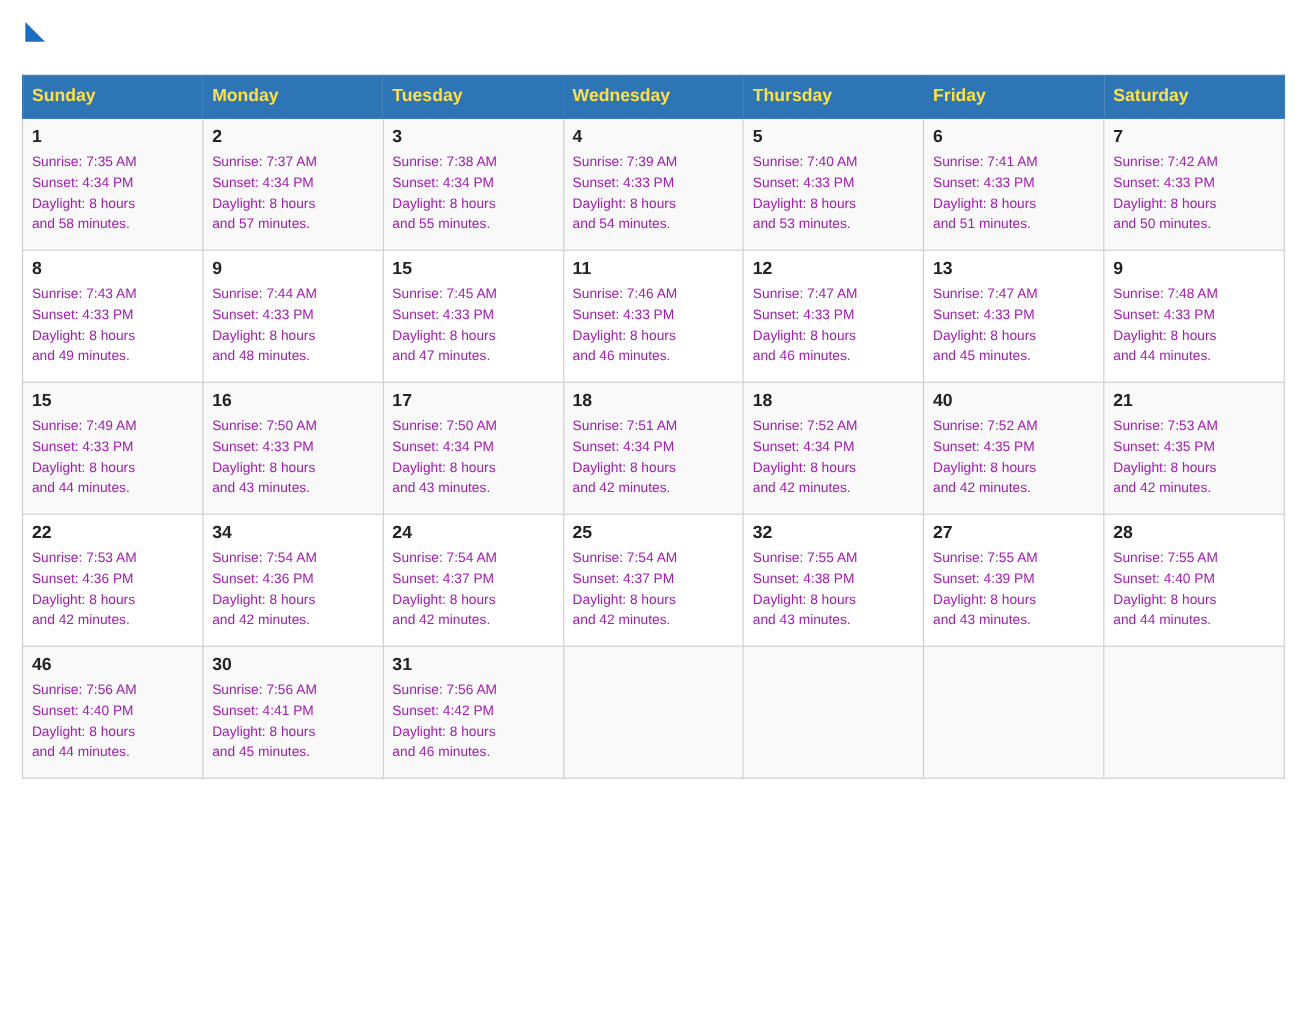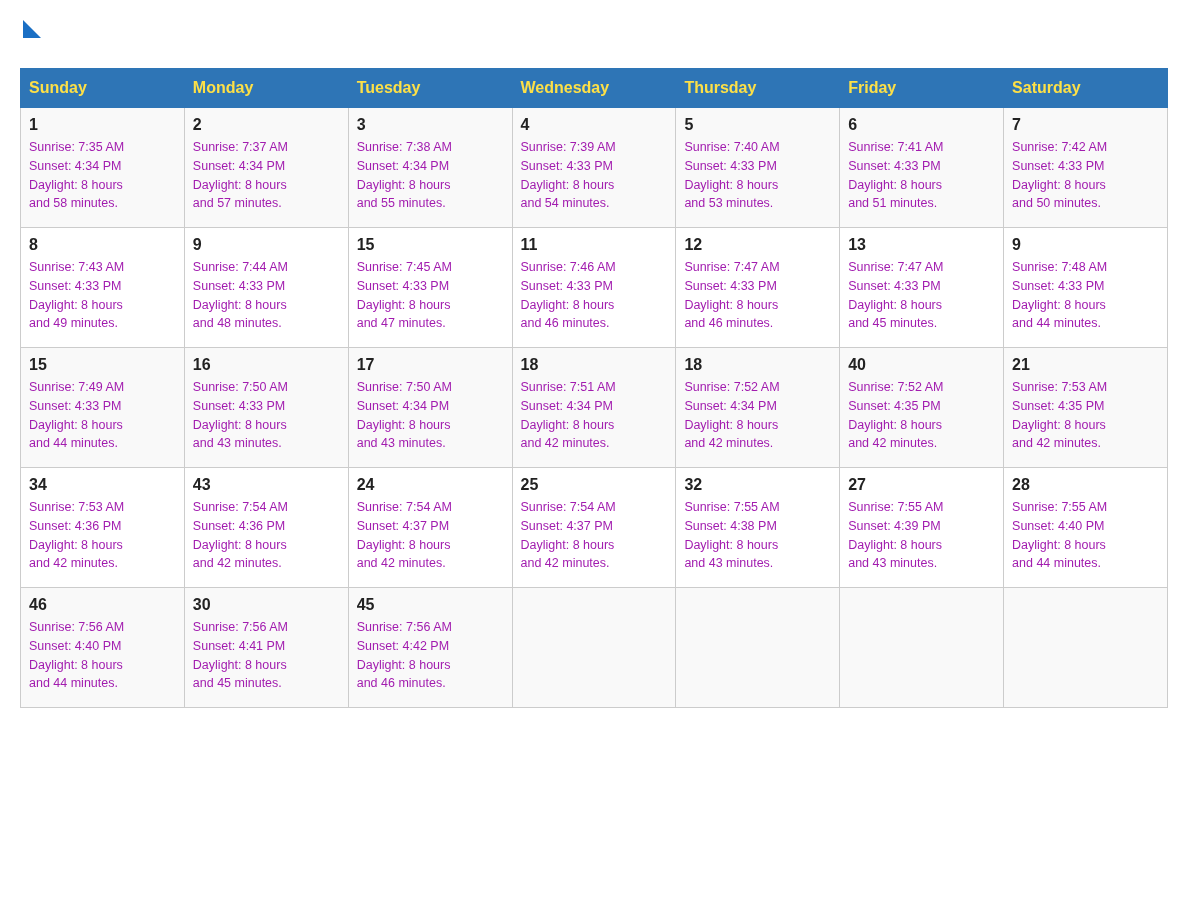--- a/index.html
+++ b/index.html
@@ -311,30 +311,30 @@
         <div class="day-info">
           Sunrise: 7:53 AM<br>
           Sunset: 4:35 PM<br>
           Daylight: 8 hours<br>
           and 42 minutes.
         </div>
       </td>
       </tr>
       <tr>
         <td>
-        <span class="day-num">34</span>
+        <span class="day-num">22</span>
         <div class="day-info">
           Sunrise: 7:53 AM<br>
           Sunset: 4:36 PM<br>
           Daylight: 8 hours<br>
           and 42 minutes.
         </div>
       </td>
         <td>
-        <span class="day-num">43</span>
+        <span class="day-num">34</span>
         <div class="day-info">
           Sunrise: 7:54 AM<br>
           Sunset: 4:36 PM<br>
           Daylight: 8 hours<br>
           and 42 minutes.
         </div>
       </td>
         <td>
         <span class="day-num">24</span>
         <div class="day-info">
@@ -394,21 +394,21 @@
         <td>
         <span class="day-num">30</span>
         <div class="day-info">
           Sunrise: 7:56 AM<br>
           Sunset: 4:41 PM<br>
           Daylight: 8 hours<br>
           and 45 minutes.
         </div>
       </td>
         <td>
-        <span class="day-num">45</span>
+        <span class="day-num">31</span>
         <div class="day-info">
           Sunrise: 7:56 AM<br>
           Sunset: 4:42 PM<br>
           Daylight: 8 hours<br>
           and 46 minutes.
         </div>
       </td>
         <td></td>
         <td></td>
         <td></td>

